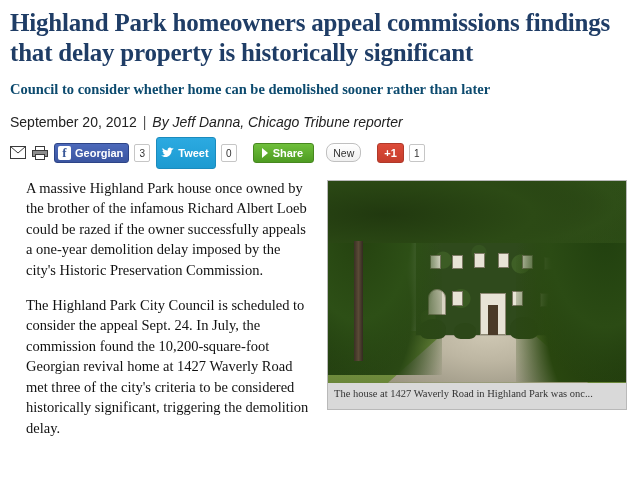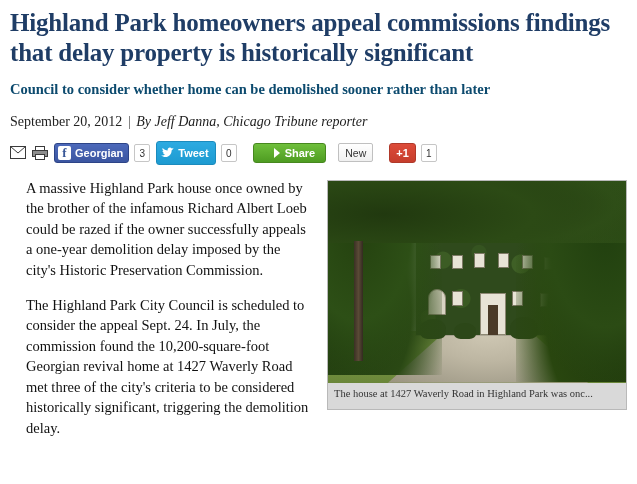--- a/index.html
+++ b/index.html
@@ -32,21 +32,21 @@
   }
   .subhead {
     font-family: "Liberation Serif", serif;
     font-size: 14.5px;
     font-weight: bold;
     line-height: 1.25;
     color: #0c4a6e;
     margin: 12px 10px 0 10px;
   }
   .byline {
-    font-family: Liberation Serif, serif;
+    font-family: Liberation Sans, sans-serif;
     font-size: 14px;
     color: #222222;
     margin: 16px 10px 0 10px;
   }
   .byline .sep {
     color: #555555;
     padding: 0 2px;
   }
   .byline .author {
     font-style: italic;
@@ -115,21 +115,21 @@
     text-align: center;
     padding: 0 4px;
     margin-left: 5px;
     box-sizing: border-box;
     border-radius: 2px;
     position: relative;
   }
   .tw-btn {
     display: flex;
     align-items: center;
-    height: 24px;
+    height: 32px;
     background: linear-gradient(#2caae1, #1d9bd1);
     border: 1px solid #1b8bbd;
     border-radius: 3px;
     color: #ffffff;
     font-family: "Liberation Sans", sans-serif;
     font-size: 11px;
     font-weight: bold;
     padding: 0 6px 0 4px;
     cursor: pointer;
     box-sizing: border-box;
@@ -144,21 +144,21 @@
     display: flex;
     align-items: center;
     height: 20px;
     background: linear-gradient(#6fbf3b, #4e9c22);
     border: 1px solid #47881f;
     border-radius: 3px;
     color: #ffffff;
     font-family: "Liberation Sans", sans-serif;
     font-size: 11px;
     font-weight: bold;
-    padding: 0 10px 0 20px;
+    padding: 0 10px 0 8px;
     margin-left: 10px;
     cursor: pointer;
     box-sizing: border-box;
   }
   .share-arrow {
     width: 0;
     height: 0;
     border-top: 5px solid transparent;
     border-bottom: 5px solid transparent;
     border-left: 6px solid #ffffff;
@@ -167,21 +167,21 @@
   .new-box {
     height: 19px;
     border: 1px solid #c0c0c0;
     background: linear-gradient(#ffffff, #f0f0f0);
     font-family: "Liberation Sans", sans-serif;
     font-size: 10.5px;
     color: #333333;
     line-height: 19px;
     padding: 0 6px;
     margin-left: 6px;
-    border-radius: 2px;
+    border-radius: 8px;
     box-sizing: border-box;
     cursor: pointer;
   }
   .gp-btn {
     display: flex;
     align-items: center;
     height: 20px;
     background: linear-gradient(#dd4b39, #c63d2c);
     border: 1px solid #b0392a;
     border-radius: 3px;

